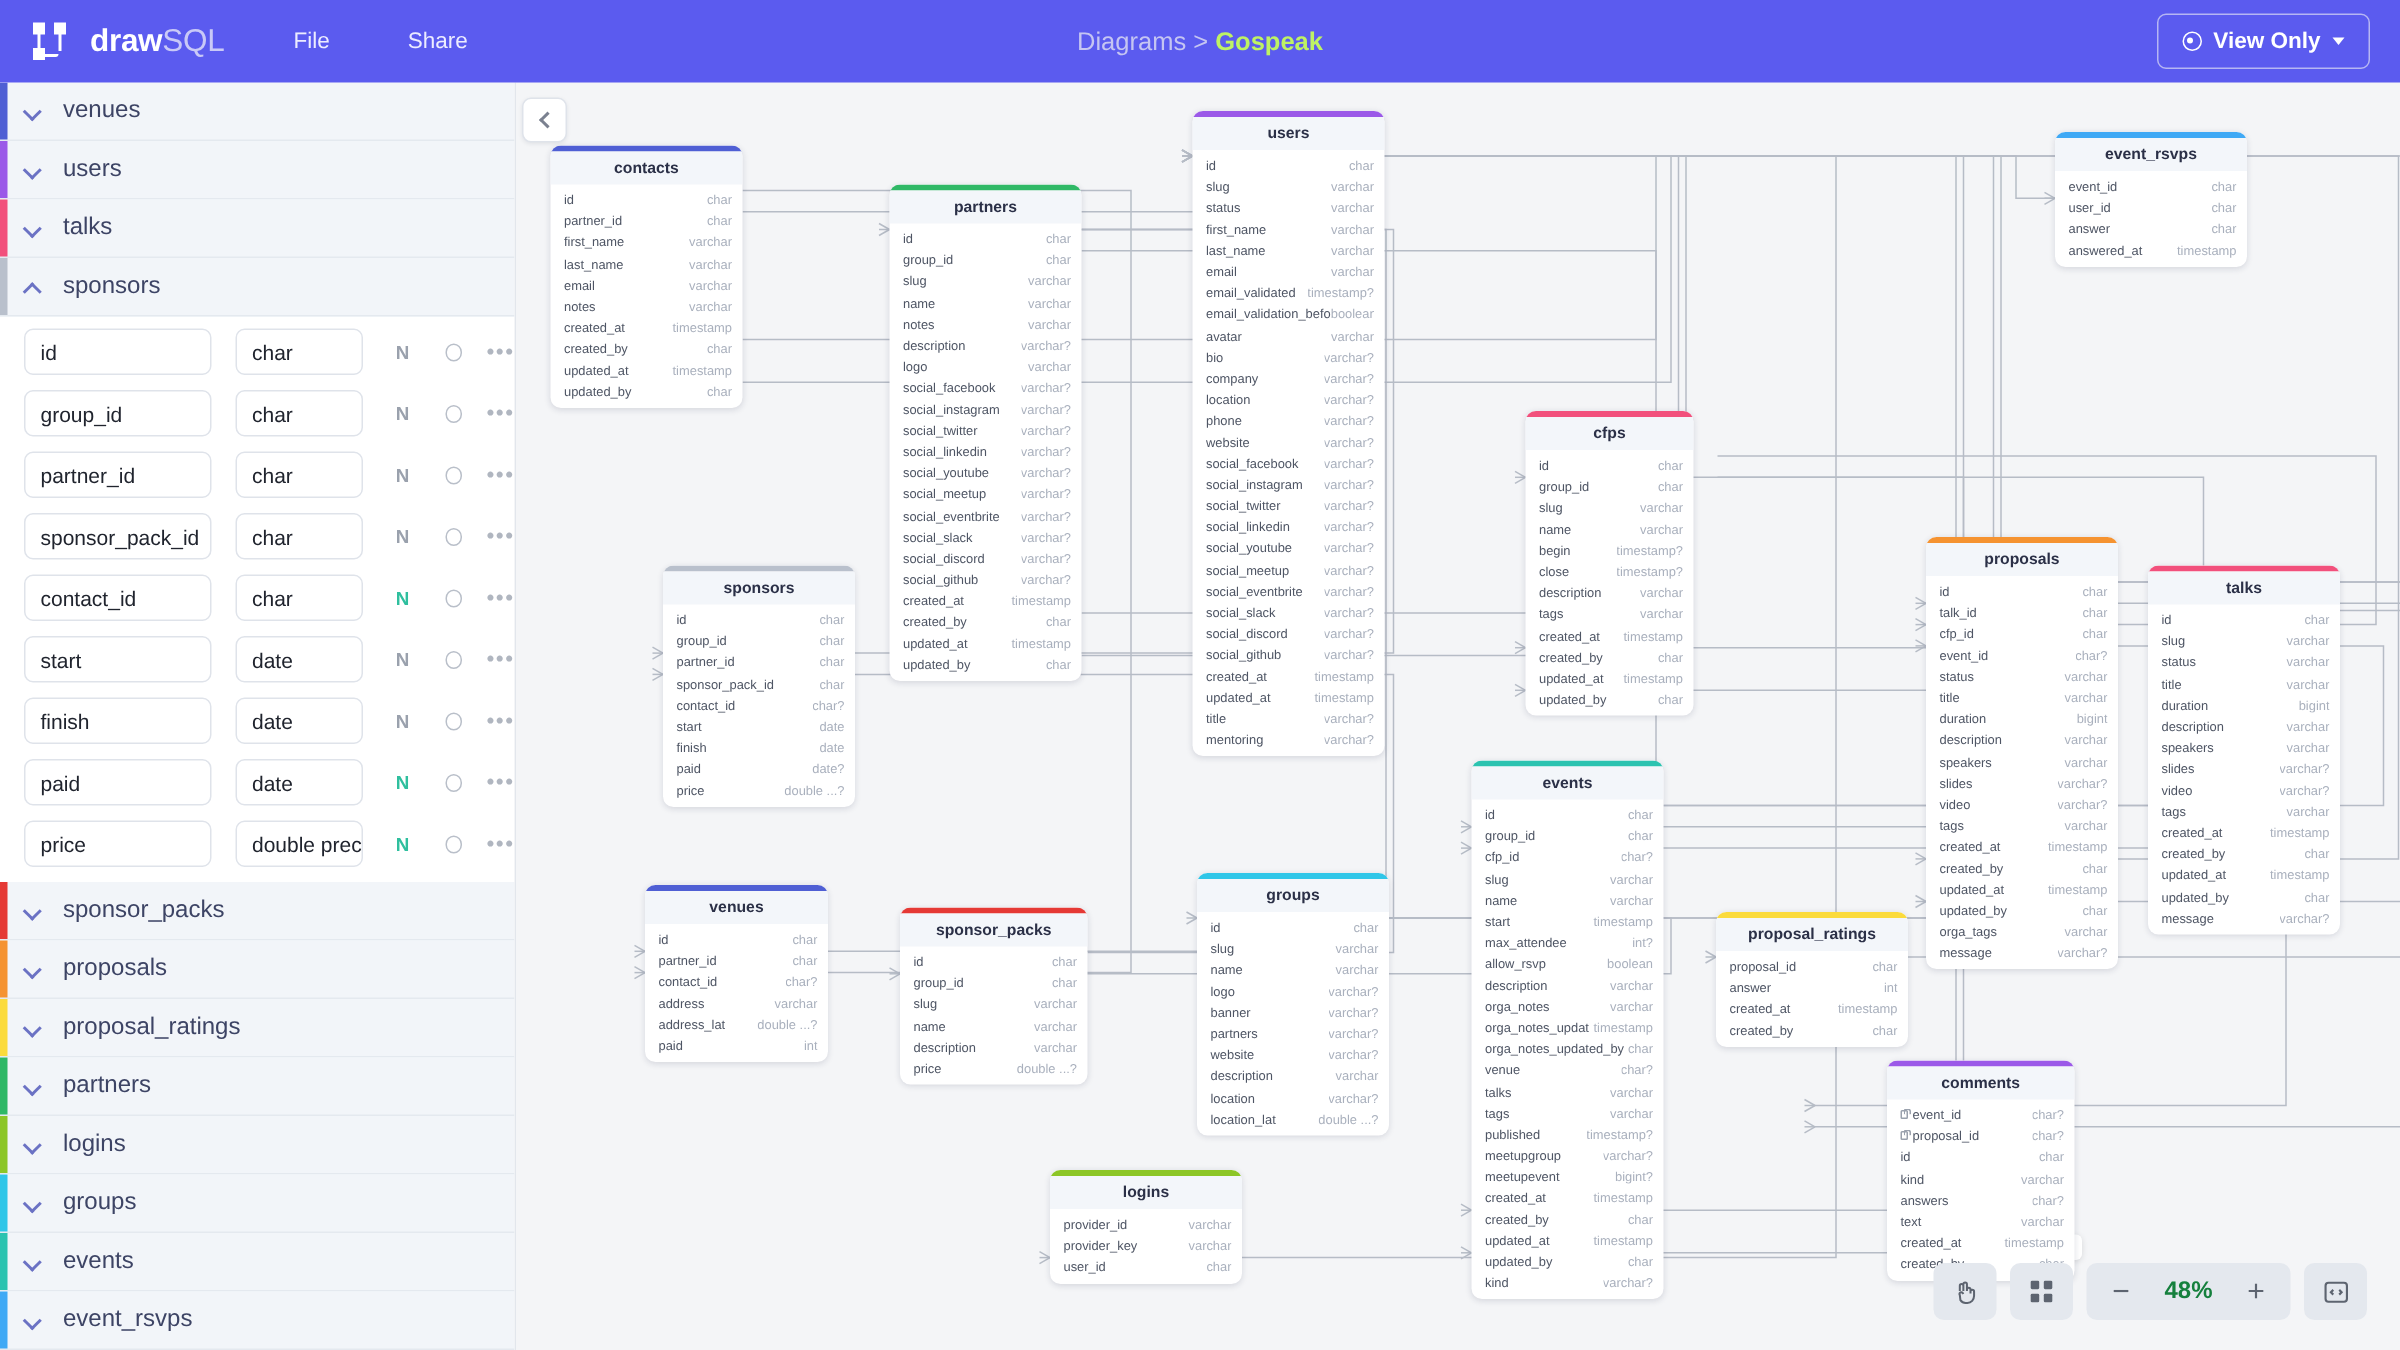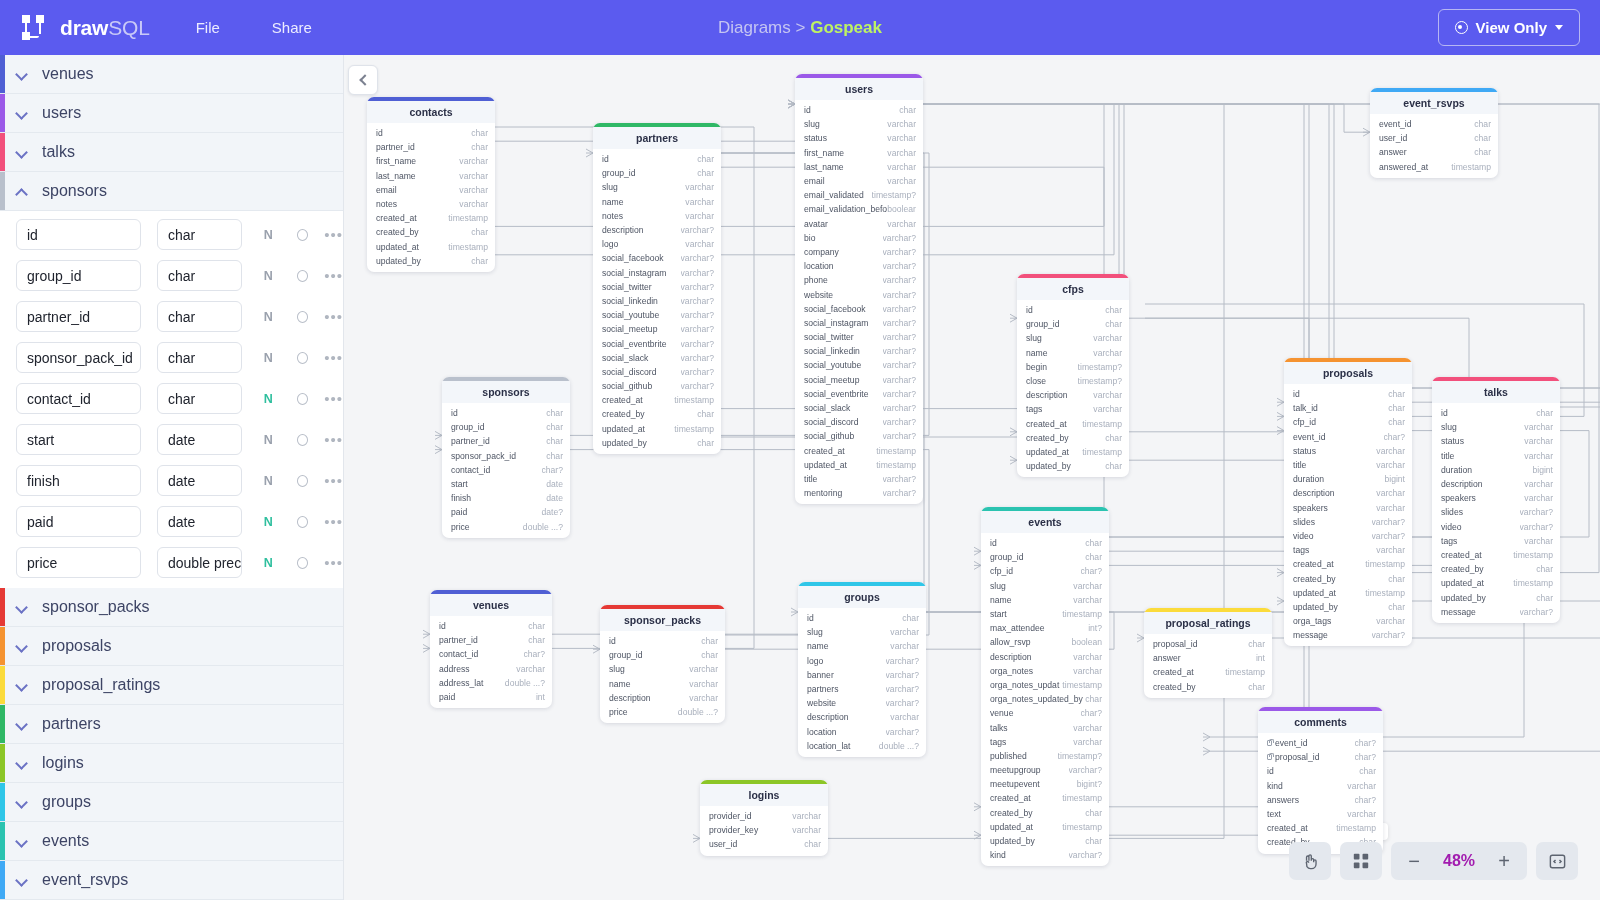--- a/index.html
+++ b/index.html
@@ -85,21 +85,21 @@
     border:1px solid #9aa1ad; border-bottom:none; border-radius:2px 2px 0 0; }
 
   
   .toolbar { position:absolute; right:22px; bottom:20px; display:flex; align-items:center; gap:9px; z-index:35; }
   .tb { background:#e4e8ee; border-radius:7px; height:38px; display:flex; align-items:center;
     justify-content:center; color:#5d6470; cursor:pointer; }
   .tb.sq { width:42px; font-size:17px; }
   .tb.zoomgrp { padding:0 4px; gap:2px; }
   .tb.zoomgrp .zb { width:38px; height:38px; display:flex; align-items:center; justify-content:center;
     font-size:20px; color:#5d6470; cursor:pointer; }
-  .tb.zoomgrp .zv { font-size:16px; font-weight:bold; color:#a21caf; padding:0 5px; min-width:48px;
+  .tb.zoomgrp .zv { font-size:16px; font-weight:bold; color:#15803d; padding:0 5px; min-width:48px;
     text-align:center; }
   .tip { position:absolute; right:212px; bottom:60px; background:#fff; border-radius:4px;
     padding:3px 8px; font-size:10px; color:#70767f; box-shadow:0 1px 4px rgba(0,0,0,.12); }
 </style>
 </head>
 <body>
 
 <div class="topbar">
   <div class="logo-wrap">
     <span class="logo-mark">

